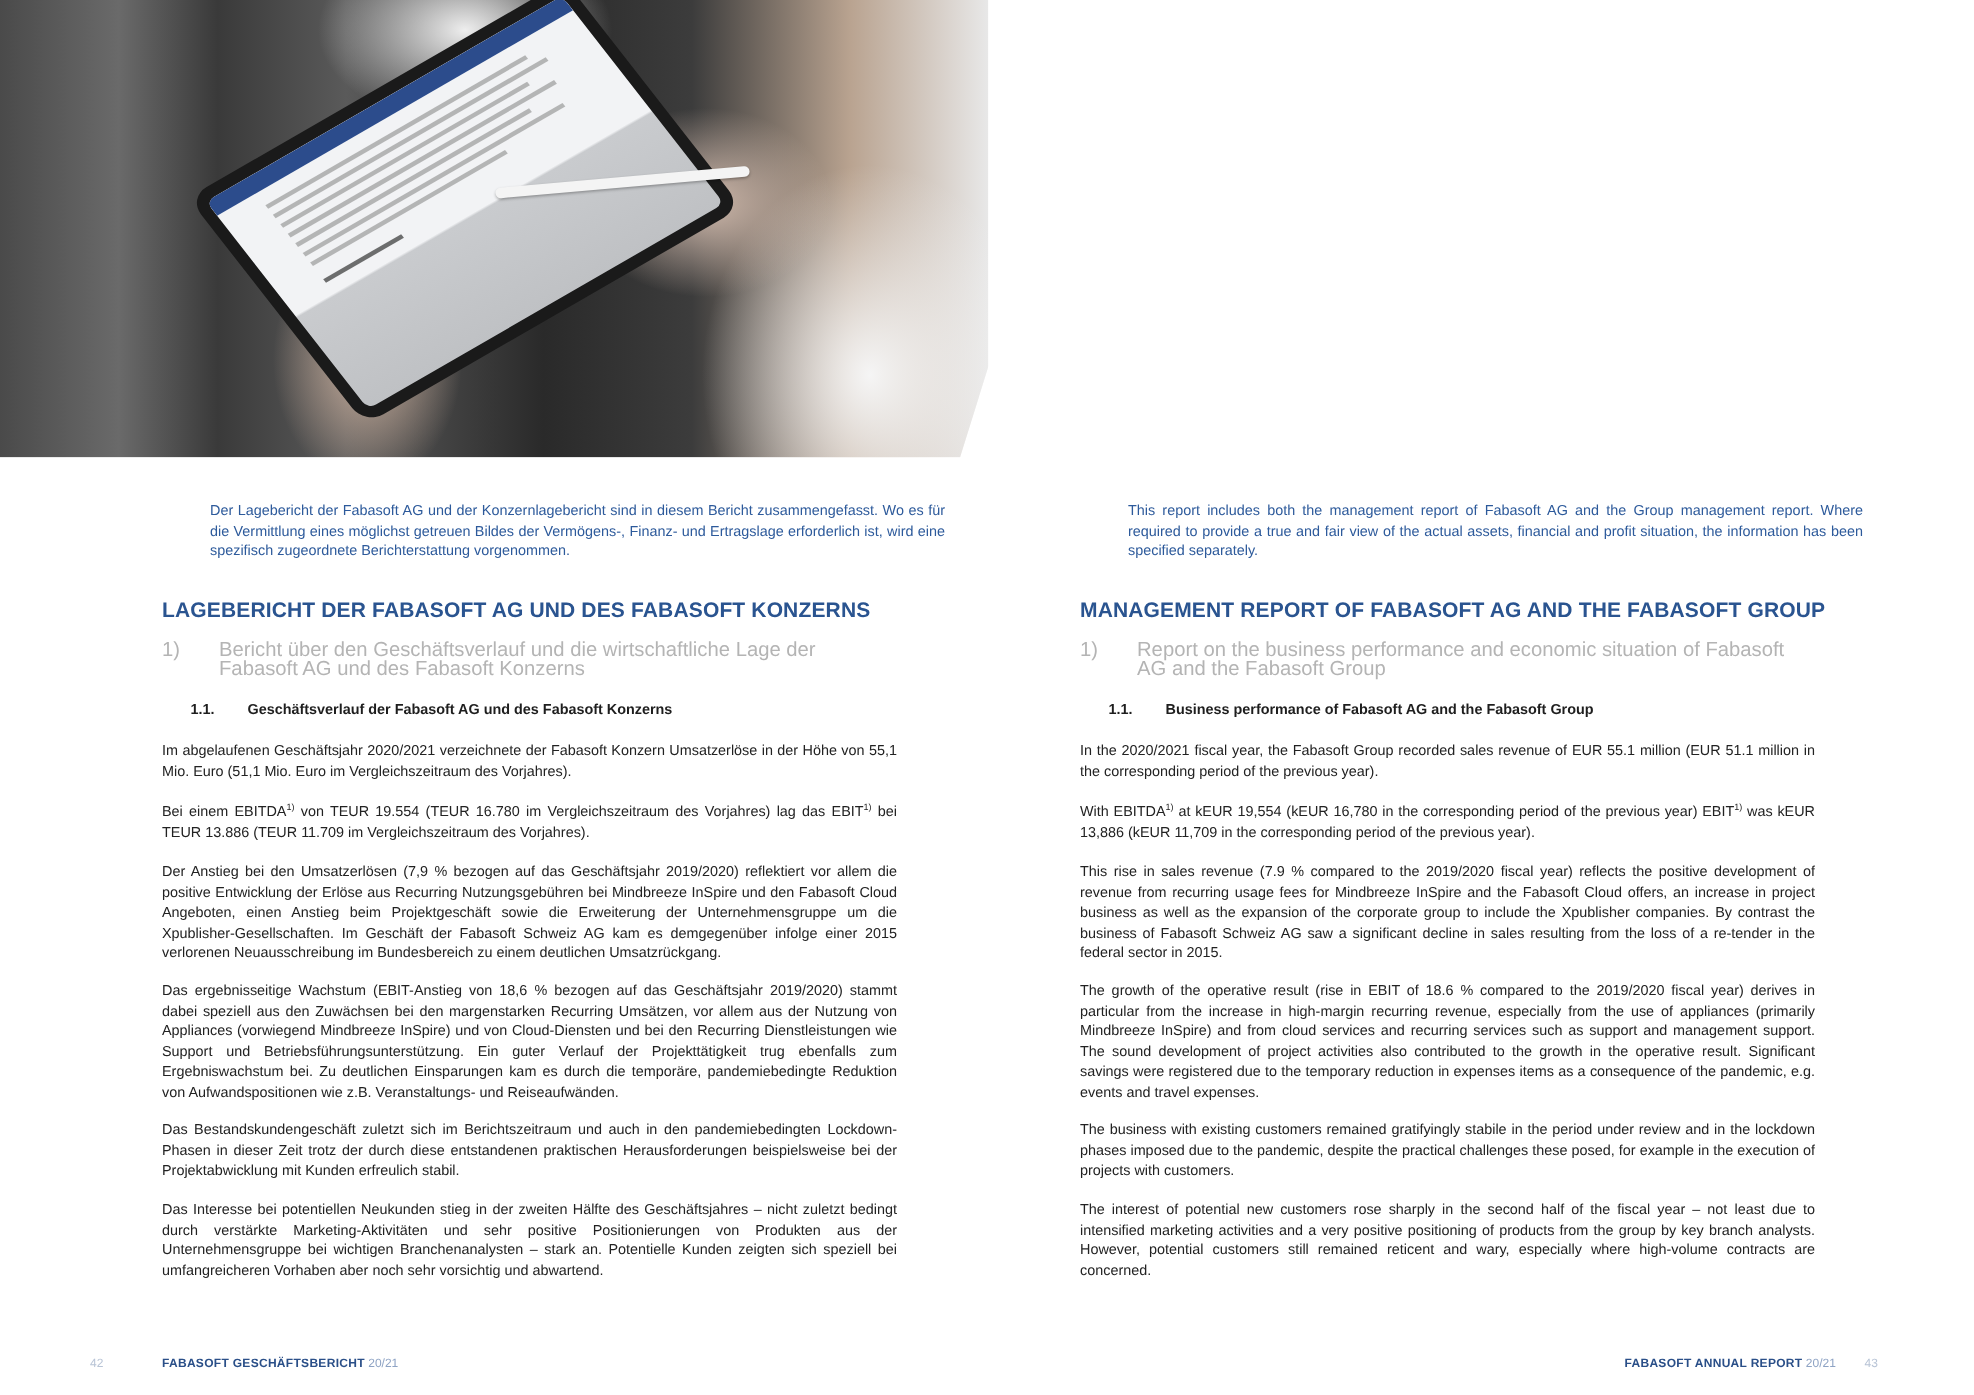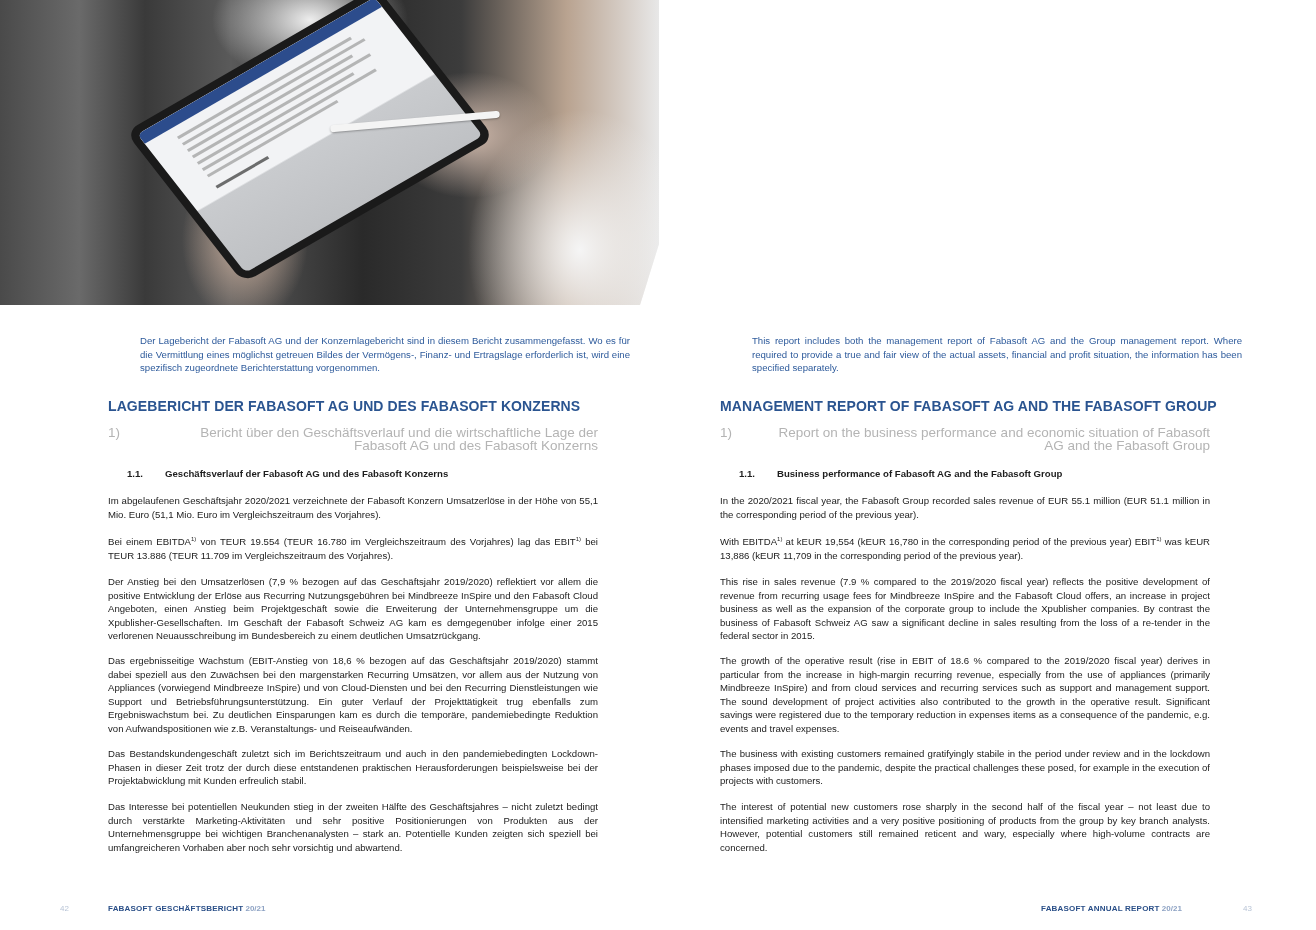--- a/index.html
+++ b/index.html
@@ -48,37 +48,37 @@
     .h-main {
       position: absolute; top: 398px;
       color: #2a5490; font-size: 14px; letter-spacing: 0.1px; white-space: nowrap;
     }
     .h-sub {
       position: absolute; top: 426px; width: 490px;
       color: #b4b4b4; font-size: 13.5px; line-height: 13px;
       display: flex;
     }
     .h-sub .num { width: 38px; flex: 0 0 38px; }
-    .h-sub .txt { flex: 1; text-align: right; }
+    .h-sub .txt { flex: 1; }
     .h-sec {
       position: absolute; top: 468px; font-weight: bold; font-size: 9.6px;
       display: flex; white-space: nowrap; margin-left: 19px;
     }
     .h-sec .num { width: 38px; }
     .para {
       position: absolute; width: 490px; font-size: 9.6px; line-height: 13.6px;
       text-align: justify; color: #222;
     }
     sup { font-size: 6px; vertical-align: 4px; line-height: 0; }
 
     
     .footer { position: absolute; top: 904px; font-size: 8px; white-space: nowrap; }
     .pg { color: #b8c4d6; font-size: 8px; }
     .brand { color: #2a4f88; font-weight: bold; letter-spacing: 0.2px; }
-    .year { color: #8ea3c4; font-weight: bold; }
+    .year { color: #8ea3c4; font-weight: normal; }
   </style>
 </head>
 <body>
 
 <div class="photo">
   <div class="tablet">
     <div class="tablet-screen">
       <div class="tablet-bar"></div>
       <div class="tablet-line" style="top:22px;width:200px"></div>
       <div class="tablet-line" style="top:30px;width:210px"></div>
@@ -131,19 +131,19 @@
   <p class="para" style="top:800px">The interest of potential new customers rose sharply in the second half of the fiscal year – not least due to intensified marketing activities and a very positive positioning of products from the group by key branch analysts. However, potential customers still remained reticent and wary, especially where high-volume contracts are concerned.</p>
 </div>
 
 <div class="footer" style="left:60px">
   <span class="pg">42</span>
 </div>
 <div class="footer" style="left:108px">
   <span class="brand">FABASOFT GESCHÄFTSBERICHT</span>
   <span class="year">20/21</span>
 </div>
-<div class="footer" style="left:1041px">
+<div class="footer" style="left:1083px">
   <span class="brand">FABASOFT ANNUAL REPORT</span>
   <span class="year">20/21</span>
 </div>
 <div class="footer" style="left:1243px">
   <span class="pg">43</span>
 </div>
 
 </body></html>

